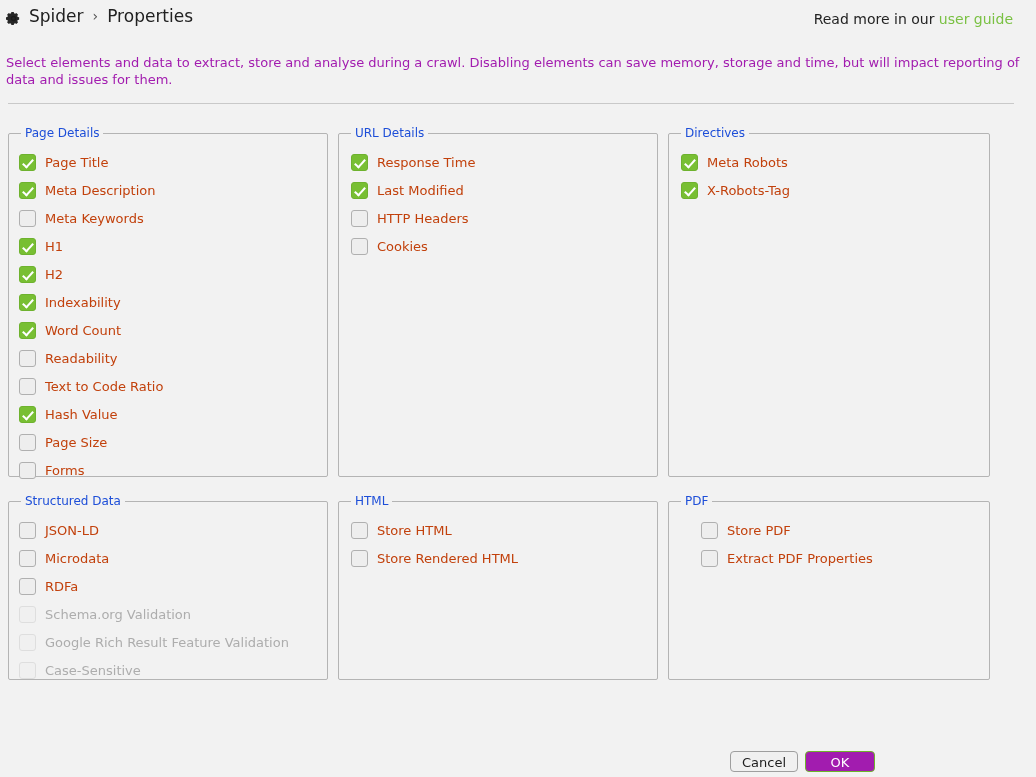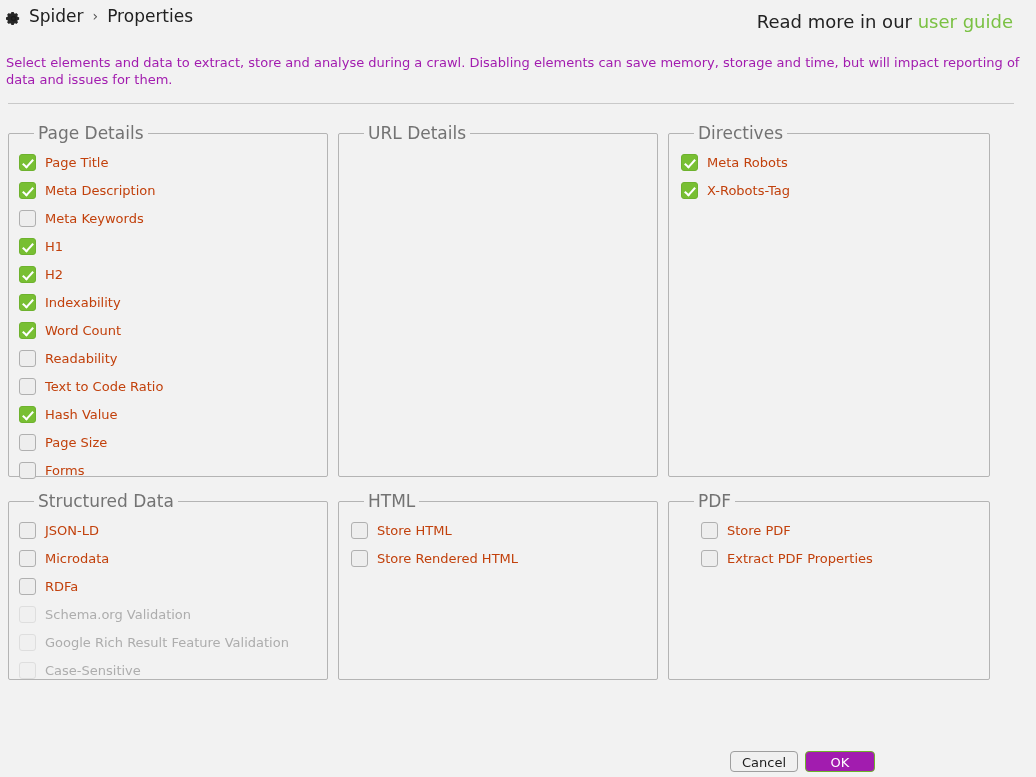--- a/index.html
+++ b/index.html
@@ -42,21 +42,21 @@
   }
   .crumb-sep {
     color: #555;
     font-size: 14px;
     padding: 0 1px;
   }
   .read-more {
     position: absolute;
     right: 23px;
     top: 11px;
-    font-size: 18px;
+    font-size: 14px;
     color: #232323;
     white-space: nowrap;
   }
   .read-more .link {
     color: #7ac143;
     text-decoration: none;
     cursor: pointer;
   }
 
   
@@ -84,25 +84,25 @@
   .group {
     position: absolute;
     border: 1px solid #b4b4b4;
     border-radius: 2px;
     box-sizing: border-box;
     background: transparent;
   }
   .group > .group-title {
     position: absolute;
     top: -8px;
-    left: 25px;
+    left: 12px;
     background: #f2f2f2;
     padding: 0 4px;
-    font-size: 17px;
-    color: #737373;
+    font-size: 12px;
+    color: #1d4ed8;
     line-height: 14px;
     white-space: nowrap;
   }
   .group-body {
     padding: 14px 0 0 0;
   }
 
   
   #grp-page-details   { left: 8px;   top: 133px; width: 320px; height: 344px; }
   #grp-url-details    { left: 338px; top: 133px; width: 320px; height: 344px; }
@@ -276,20 +276,38 @@
       </div>
       <div class="cb-row">
         <span class="cb-box"></span>
         <span class="cb-label">Forms</span>
       </div>
     </div>
 </div>
 
 <div class="group" id="grp-url-details">
   <div class="group-title">URL Details</div>
+  <div class="group-body">
+      <div class="cb-row">
+        <span class="cb-box checked"></span>
+        <span class="cb-label">Response Time</span>
+      </div>
+      <div class="cb-row">
+        <span class="cb-box checked"></span>
+        <span class="cb-label">Last Modified</span>
+      </div>
+      <div class="cb-row">
+        <span class="cb-box"></span>
+        <span class="cb-label">HTTP Headers</span>
+      </div>
+      <div class="cb-row">
+        <span class="cb-box"></span>
+        <span class="cb-label">Cookies</span>
+      </div>
+    </div>
 </div>
 
 <div class="group" id="grp-directives">
   <div class="group-title">Directives</div>
   <div class="group-body">
       <div class="cb-row">
         <span class="cb-box checked"></span>
         <span class="cb-label">Meta Robots</span>
       </div>
       <div class="cb-row">

